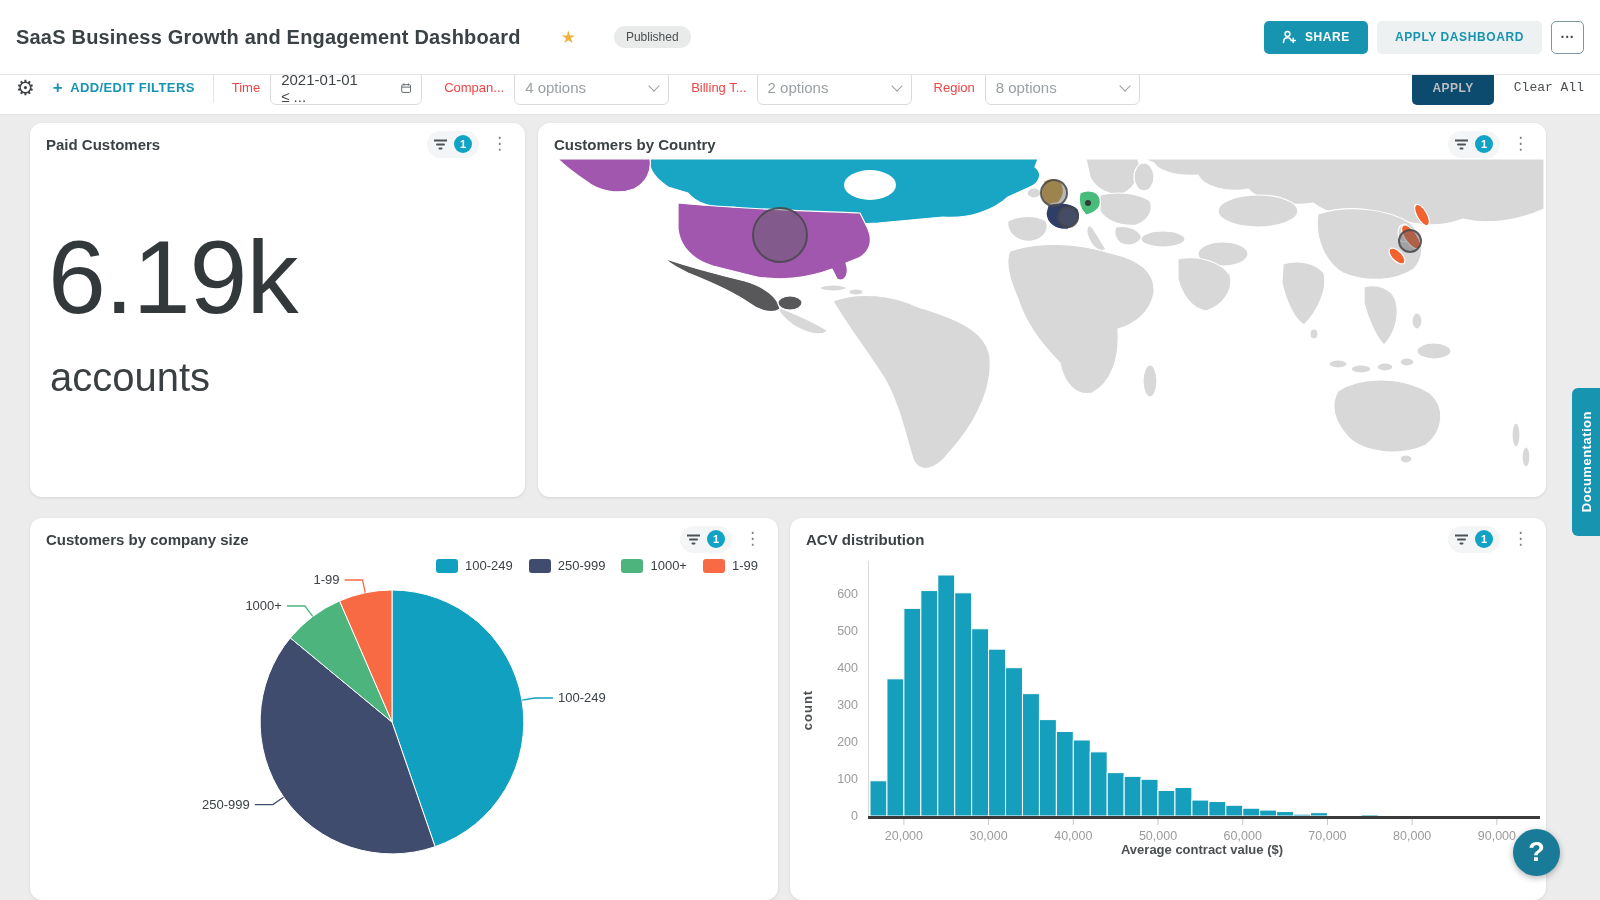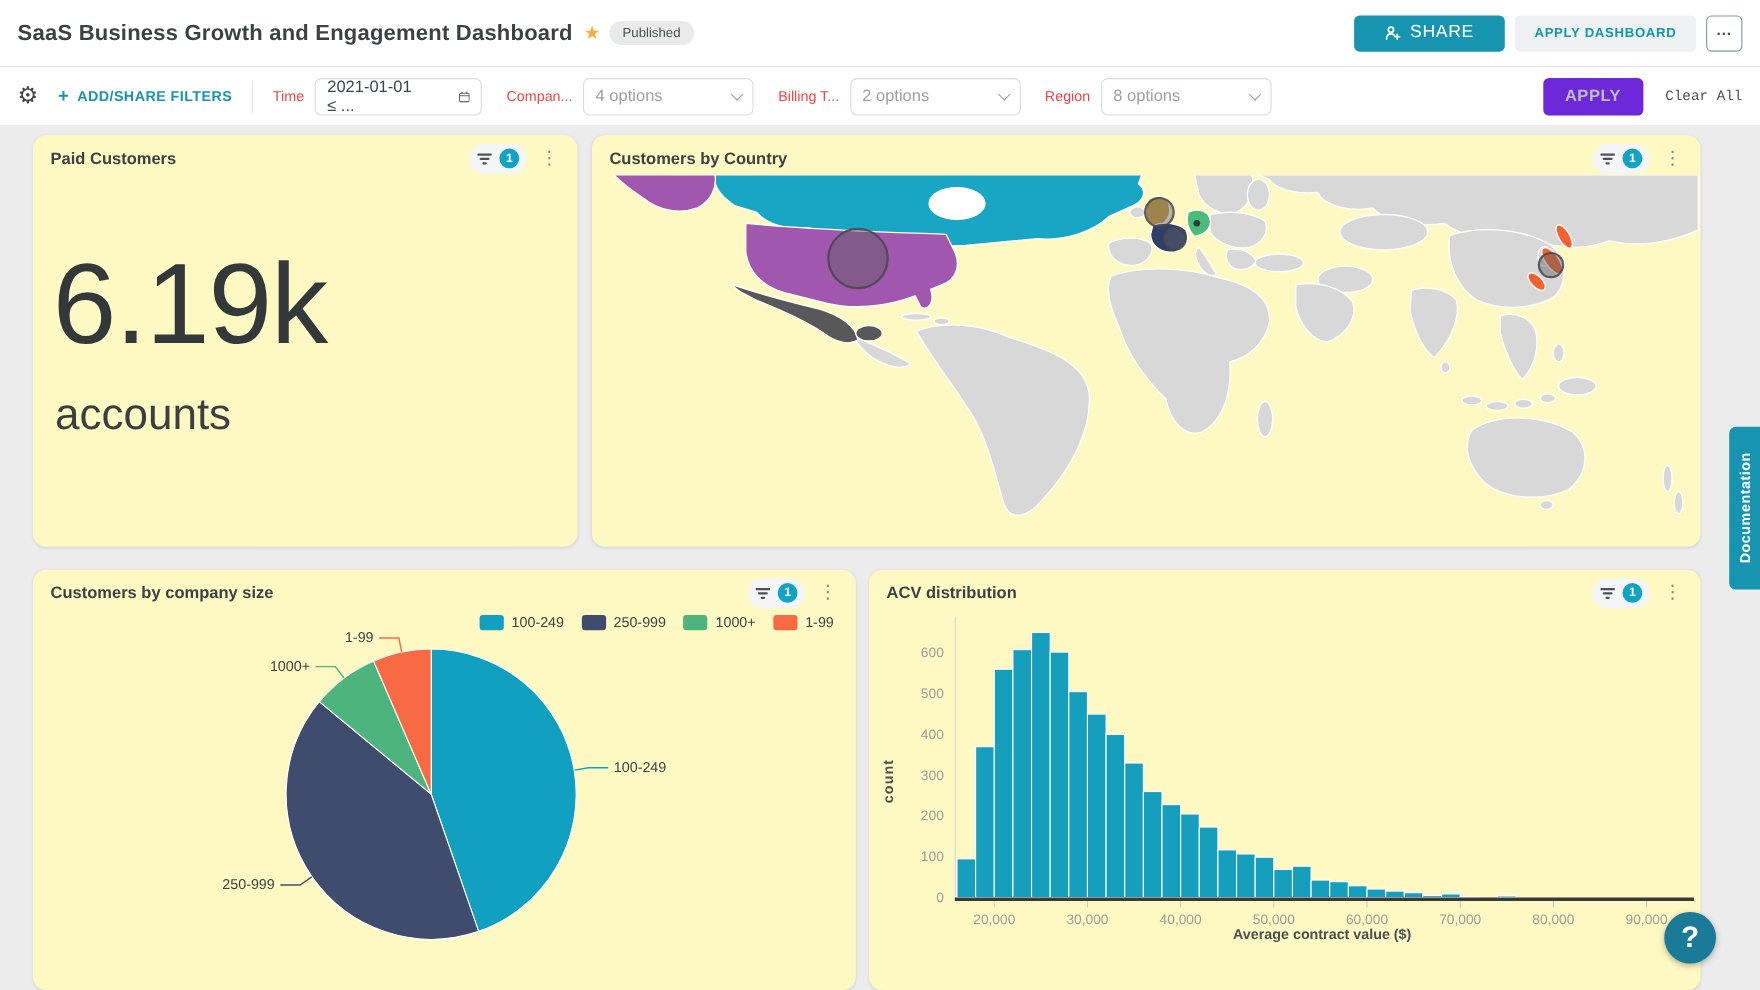--- a/index.html
+++ b/index.html
@@ -1,28 +1,28 @@
 <!DOCTYPE html>
 <html><head>
 <meta charset="utf-8">
 <style>
   * { margin:0; padding:0; box-sizing:border-box; }
   html,body { width:1600px; height:900px; overflow:hidden; background:#ececec;
     font-family:"Liberation Sans","DejaVu Sans",sans-serif; }
 
   
-  .topbar { position:absolute; left:0; top:0; width:1600px; height:61px; background:#fff;
-    border-bottom:1px solid #e4e6e7; display:flex; align-items:center; padding:0 16px; z-index:30; }
+  .topbar { position:absolute; left:0; top:0; width:1600px; height:75px; background:#fff;
+    border-bottom:1px solid #e4e6e7; display:flex; align-items:center; padding:0 16px; z-index:30;gap:30px; }
   .dash-title { font-size:20px; font-weight:bold; color:#3b4245; letter-spacing:.2px; }
   .star { color:#f0b33e; font-size:17px; margin-left:10px; }
   .pill { background:#e9eaea; color:#4a4f52; font-size:12px; border-radius:12px;
     padding:4px 12px; margin-left:8px; }
   .topbar-right { margin-left:auto; display:flex; align-items:center; gap:9px; }
-  .btn-share { background:#1794b0; color:#fff; font-size:16px; font-weight:normal; letter-spacing:.6px;
-    border:none; border-radius:5px; height:33px; padding:0 28px; display:flex; align-items:center; gap:8px; cursor:pointer; }
+  .btn-share { background:#1794b0; color:#fff; font-size:12px; font-weight:bold; letter-spacing:.6px;
+    border:none; border-radius:5px; height:33px; padding:0 18px; display:flex; align-items:center; gap:8px; cursor:pointer; }
   .btn-edit { background:#edf1f1; color:#1794b0; font-size:12px; font-weight:bold; letter-spacing:.6px;
     border:none; border-radius:5px; height:33px; padding:0 18px; cursor:pointer; }
   .btn-more { background:#fff; border:1px solid #7d98a1; border-radius:5px; width:33px; height:33px;
     color:#3e4a4f; font-size:14px; font-weight:bold; line-height:28px; text-align:center; cursor:pointer; }
 
   .filterbar { position:absolute; left:0; top:61px; width:1600px; height:54px; background:#fff;
     border-bottom:1px solid #e0e2e3; display:flex; align-items:center; padding:0 16px; z-index:29; }
   .gear { font-size:21px; color:#3e4448; margin-right:18px; cursor:pointer; }
   .addedit { color:#1794b0; font-size:13px; font-weight:bold; letter-spacing:.4px; display:flex;
     align-items:center; gap:7px; cursor:pointer; }
@@ -31,26 +31,26 @@
   .f-label { font-size:13px; color:#ef4444; margin-right:10px; white-space:nowrap; }
   .f-input { height:34px; border:1px solid #d9dbdc; border-radius:6px; background:#fff;
     display:flex; align-items:center; padding:0 10px; margin-right:22px; cursor:pointer;gap:42px; }
   .f-date { width:152px; justify-content:space-between; }
   .f-date .val { font-size:15px; color:#3f4447; }
   .f-select { width:155px; justify-content:space-between; }
   .f-select .ph { font-size:15px; color:#9aa0a3; }
   .chev { width:8px; height:8px; border-right:1.6px solid #9aa0a3; border-bottom:1.6px solid #9aa0a3;
     transform:rotate(45deg); margin-top:-4px; }
   .filterbar-right { margin-left:auto; display:flex; align-items:center; gap:20px; }
-  .btn-apply { background:#6d28d9; color:#bcbec0; font-size:15px; font-weight:bold; letter-spacing:.5px;
+  .btn-apply { background:#0c4a6e; color:#bcbec0; font-size:12px; font-weight:bold; letter-spacing:.5px;
     border:none; border-radius:5px; height:34px; padding:0 20px; }
   .clear-all { font-size:13px; color:#4a4f52; cursor:pointer;font-family:Liberation Mono, monospace; }
 
   
-  .card { position:absolute; background:#fef9c3; border-radius:12px; box-shadow:0 1px 3px rgba(0,0,0,.1); }
+  .card { position:absolute; background:#ffffff; border-radius:12px; box-shadow:0 1px 3px rgba(0,0,0,.1); }
   .card-head { position:absolute; left:0; top:0; right:0; height:42px; display:flex; align-items:center;
     padding:0 16px; z-index:5; }
   .card-title { font-size:15px; font-weight:bold; color:#3b4245; }
   .head-right { margin-left:auto; display:flex; align-items:center; gap:12px; }
   .chip { background:#f4f5f6; border-radius:14px; height:27px; display:flex; align-items:center;
     gap:7px; padding:0 7px; cursor:pointer; }
   .badge { background:#11a3c6; color:#fff; width:18px; height:18px; border-radius:50%;
     font-size:11px; font-weight:bold; display:flex; align-items:center; justify-content:center; }
   .kebab { color:#80878b; font-size:17px; letter-spacing:1px; cursor:pointer; line-height:10px; }
 
@@ -98,21 +98,21 @@
     </button>
     <button class="btn-edit">APPLY DASHBOARD</button>
     <button class="btn-more">···</button>
   </div>
 </div>
 
 <div class="filterbar">
   <span class="gear">⚙</span>
   <span class="addedit">
     <span class="plus">+</span>
-    <span>ADD/SHARE FILTERS</span>
+    <span>ADD/EDIT FILTERS</span>
   </span>
   <div class="vdiv"></div>
 
   <span class="f-label">Time</span>
   <div class="f-input f-date">
     <span class="val">2021-01-01 ≤ ...</span>
     <svg width="14" height="14" viewBox="0 0 14 14">
       <rect x="1" y="2.5" width="12" height="10.5" rx="1.5" fill="none" stroke="#5c6366" stroke-width="1.3"></rect>
       <line x1="1" y1="5.8" x2="13" y2="5.8" stroke="#5c6366" stroke-width="1.3"></line>
       <line x1="4" y1="0.8" x2="4" y2="3.5" stroke="#5c6366" stroke-width="1.3"></line>

